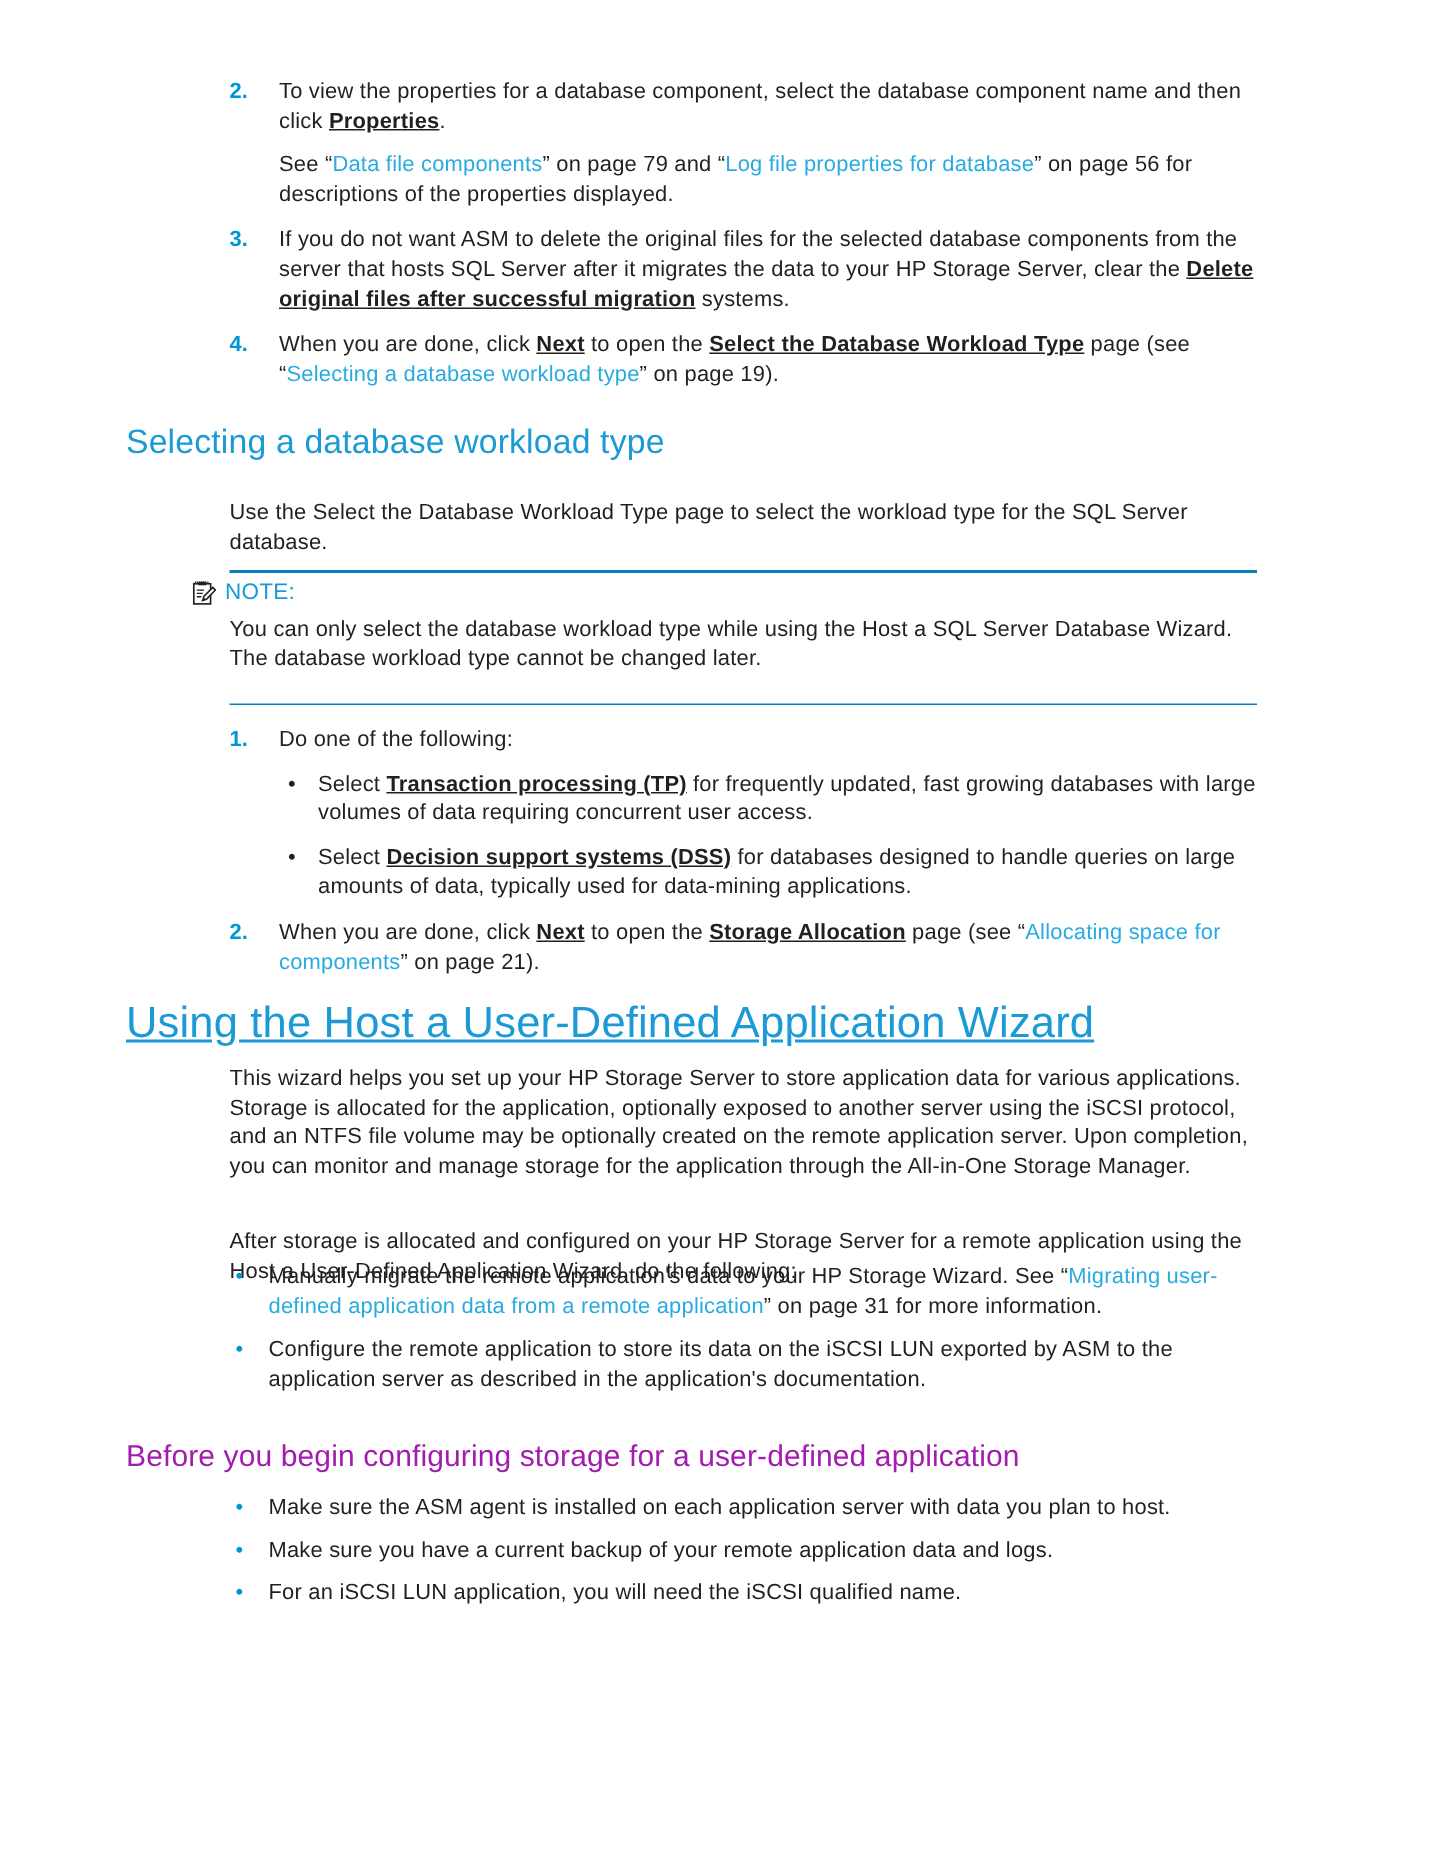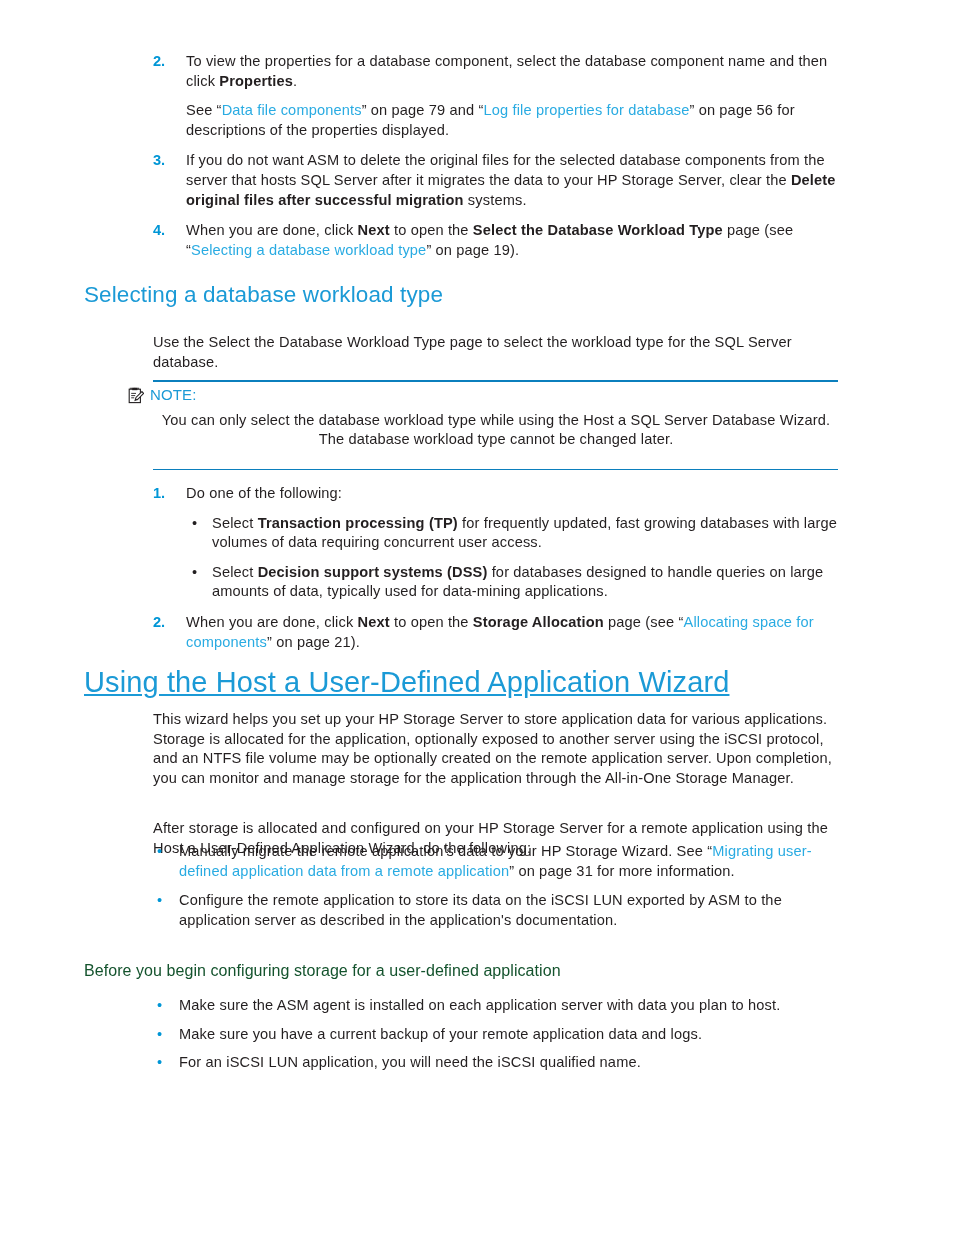--- a/index.html
+++ b/index.html
@@ -24,43 +24,43 @@
     box-sizing: border-box;
   }
 
   
   .body-text {
     font-size: 14.6px;
     line-height: 19.6px;
     color: #231f20;
     letter-spacing: 0.01em;
   }
-  b, .bold { font-weight: bold; }
+  b, .bold { font-weight: bold; text-decoration: underline; }
   .link {
     color: #29abe2;
   }
   .heading2 {
     color: #1b9ad6;
     font-size: 22.5px;
     line-height: 28px;
     font-weight: normal;
     margin: 0;
     letter-spacing: 0.005em;
   }
   .heading1 {
     color: #1b9ad6;
     font-size: 29px;
     line-height: 36px;
     font-weight: normal;
     margin: 0;
     letter-spacing: 0.004em;
   }
   .heading3 {
-    color: #14532d;
-    font-size: 16px;
+    color: #a21caf;
+    font-size: 20px;
     line-height: 26px;
     font-weight: normal;
     margin: 0;
     letter-spacing: 0.004em;
   }
 
   
   .num-item {
     position: relative;
     padding-left: 33px;
@@ -182,21 +182,21 @@
           <rect x="1.2" y="2.2" width="11.2" height="13.4" fill="#ffffff" stroke="#231f20" stroke-width="1.1"></rect>
           <rect x="4.2" y="0.8" width="5.2" height="2.4" fill="#231f20"></rect>
           <path d="M2.3 2.0 L2.3 0.7 M3.6 2.0 L3.6 0.7 M5.0 2.0 L5.0 0.7 M6.4 2.0 L6.4 0.7 M7.8 2.0 L7.8 0.7 M9.2 2.0 L9.2 0.7 M10.6 2.0 L10.6 0.7" stroke="#231f20" stroke-width="0.8"></path>
           <path d="M3.2 6.4 L8.0 6.4 M3.2 8.6 L7.2 8.6 M3.2 10.8 L6.2 10.8" stroke="#231f20" stroke-width="0.9"></path>
           <path d="M13.9 4.6 L8.0 10.5 L7.1 13.3 L9.8 12.3 L15.6 6.4 Z" fill="#ffffff" stroke="#231f20" stroke-width="1.05"></path>
           <path d="M7.6 11.9 L8.9 13.2" stroke="#231f20" stroke-width="0.9"></path>
         </svg>
       </span>
       <span class="note-label">NOTE:</span>
     </div>
-    <div class="note-body body-text" style="width:686px;text-align:center;">You can only select the database workload type while using the Host a SQL Server Database Wizard. The database workload type cannot be changed later.</div>
+    <div class="note-body body-text" style="width:686px;">You can only select the database workload type while using the Host a SQL Server Database Wizard. The database workload type cannot be changed later.</div>
     <div class="note-rule" style="margin-top:19px;"></div>
   </div>
 
   <div style="position:absolute; left:153px; top:484px; width:690px;">
 
     <div class="num-item">
       <span class="num-marker">1.</span>
       <div class="body-text"><span>Do one of the following:</span></div>
     </div>
 

